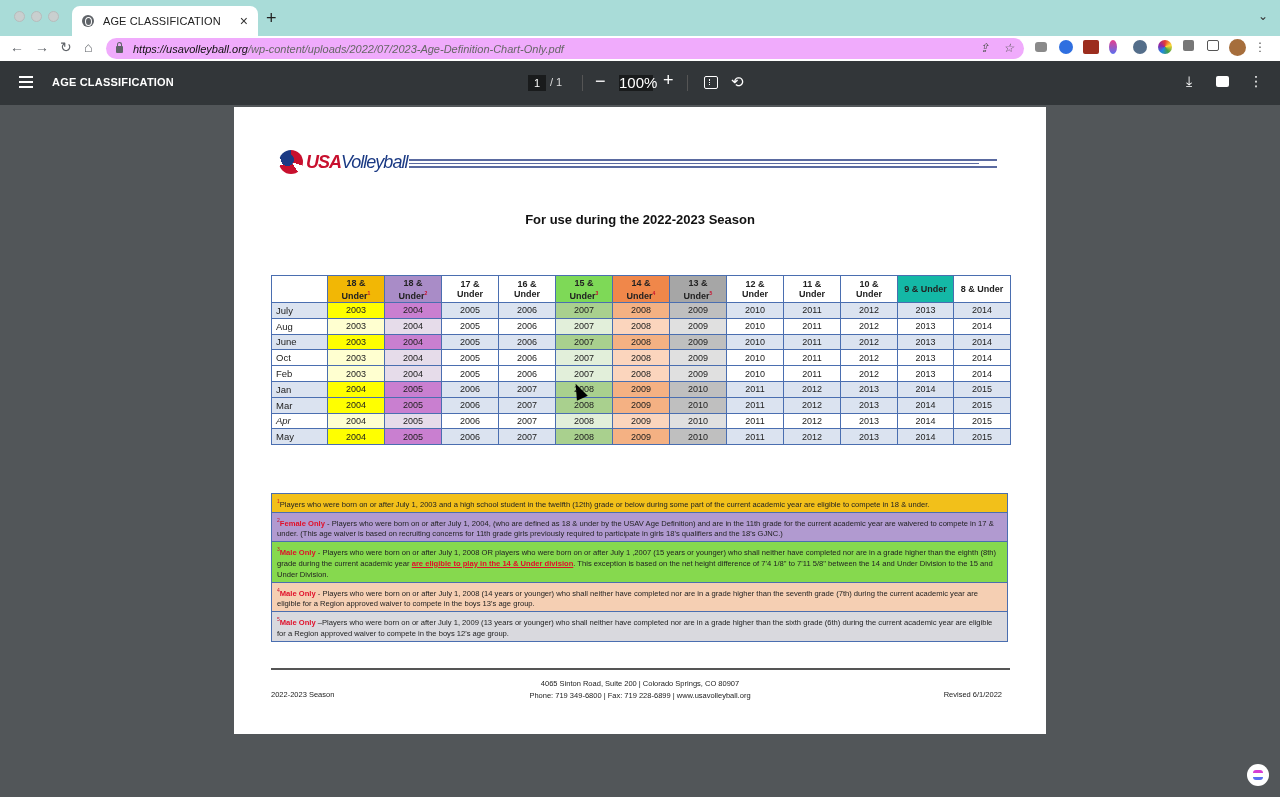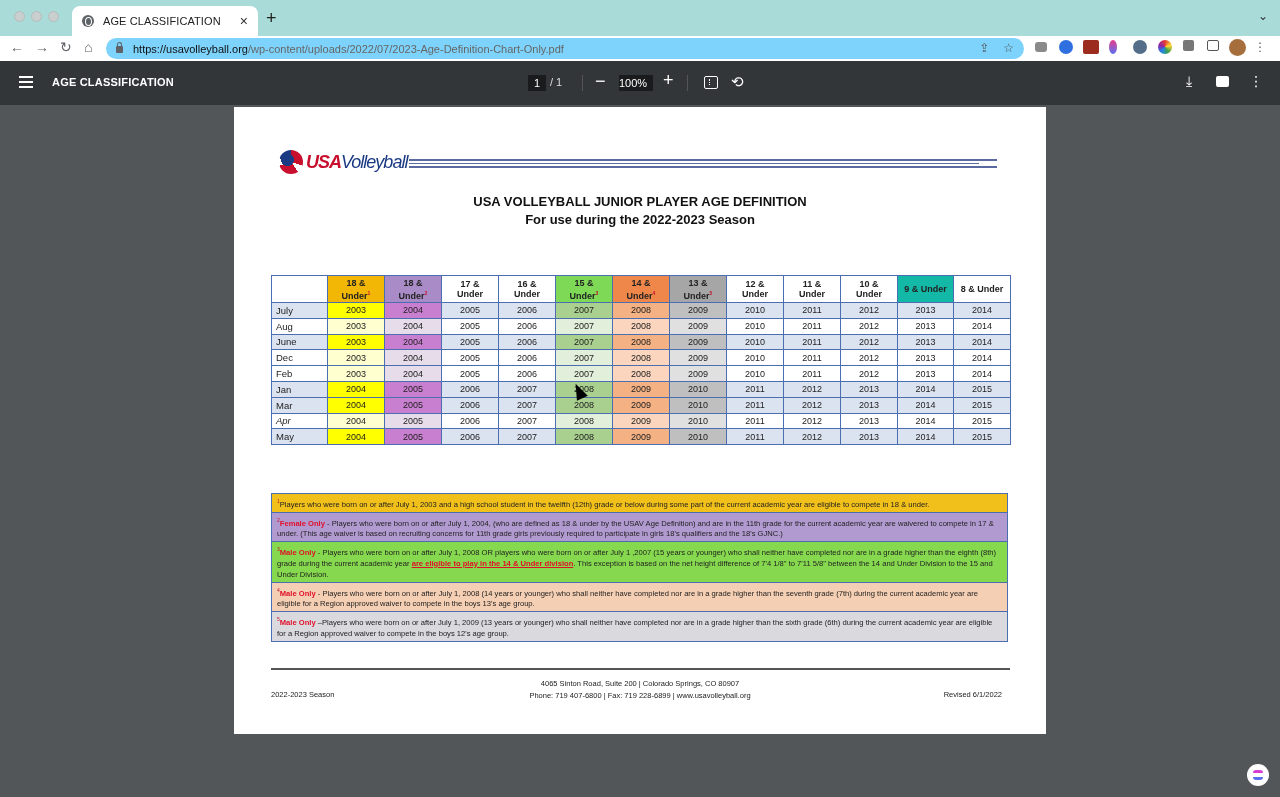--- a/index.html
+++ b/index.html
@@ -13,39 +13,39 @@
 .tab .globe { width: 12px; height: 12px; border-radius: 50%; background: #5f6368; margin-right: 9px; position: relative; }
 .tab .globe::after { content: ""; position: absolute; left: 3px; top: 2px; width: 5px; height: 7px; border-radius: 50%; border: 1px solid #fff; }
 .tab .title { flex: 1; letter-spacing: 0.1px; }
 .tab .close { font-size: 14px; color: #333; cursor: pointer; }
 .newtab { position: absolute; left: 266px; top: 8px; font-size: 18px; color: #222; }
 .chev { position: absolute; right: 12px; top: 9px; font-size: 12px; color: #333; }
 
 
 .toolbar { height: 24px; background: #fff; display: flex; align-items: center; position: relative; height: 25px; }
 .navbtn { position: absolute; top: 3px; font-size: 14px; color: #5f6368; }
-.omnibox { position: absolute; left: 106px; top: 2px; width: 918px; height: 21px; background: #7dd3fc; border-radius: 11px; display: flex; align-items: center; padding-left: 10px; font-size: 11px; color: #444; }
+.omnibox { position: absolute; left: 106px; top: 2px; width: 918px; height: 21px; background: #f0abfc; border-radius: 11px; display: flex; align-items: center; padding-left: 10px; font-size: 11px; color: #444; font-style: italic; }
 .omnibox .lock { width: 7px; height: 7px; background: #5f6368; border-radius: 1px; margin-right: 10px; position: relative; top: 1px; }
 .omnibox .lock::before { content: ""; position: absolute; left: 1px; top: -4px; width: 3px; height: 4px; border: 1px solid #5f6368; border-bottom: none; border-radius: 3px 3px 0 0; }
 .omnibox .host { color: #111; }
 .omnibox .rest { color: #666; }
 .omni-icons { position: absolute; right: 10px; top: 3px; display: flex; gap: 14px; font-size: 12px; color: #555; }
 .ext { position: absolute; top: 4px; width: 14px; height: 14px; border-radius: 50%; }
 .kebab-top { position: absolute; right: 14px; top: 4px; font-size: 12px; color: #555; }
 
 
 .pdfbar { position: absolute; top: 61px; left: 0; width: 1280px; height: 44px; background: #323639; color: #fff; }
 .hamb { position: absolute; left: 19px; top: 15px; width: 14px; height: 12px; }
 .hamb span { display: block; height: 2px; background: #fff; margin-bottom: 3px; }
 .pdftitle { position: absolute; left: 52px; top: 15px; font-size: 11px; font-weight: bold; letter-spacing: 0.2px; }
 .pagebox { position: absolute; left: 528px; top: 14px; width: 18px; height: 16px; background: #191b1c; font-size: 11px; text-align: center; line-height: 16px; }
 .pagesep { position: absolute; left: 550px; top: 15px; font-size: 11px; color: #ddd; }
 .divider { position: absolute; top: 14px; width: 1px; height: 16px; background: #555; }
 .zoomminus { position: absolute; left: 595px; top: 10px; font-size: 18px; }
-.zoombox { position: absolute; left: 619px; top: 14px; width: 34px; height: 16px; background: #191b1c; font-size: 11px; text-align: left; line-height: 16px; }
+.zoombox { position: absolute; left: 619px; top: 14px; width: 34px; height: 16px; background: #191b1c; font-size: 15px; text-align: right; line-height: 16px; }
 .zoomplus { position: absolute; left: 663px; top: 9px; font-size: 18px; }
 .fitbtn { position: absolute; left: 704px; top: 15px; width: 14px; height: 13px; border: 1.5px solid #fff; border-radius: 2px; }
 .fitbtn::after { content: ""; position: absolute; left: 4px; top: 2px; width: 2px; height: 6px; border-left: 1px dotted #fff; }
 .rotbtn { position: absolute; left: 731px; top: 12px; font-size: 15px; }
 .dlbtn { position: absolute; left: 1186px; top: 12px; font-size: 14px; }
 .printbtn { position: absolute; left: 1216px; top: 15px; width: 13px; height: 11px; background: #fff; border-radius: 2px; }
 .moredots { position: absolute; left: 1249px; top: 12px; font-size: 14px; }
 
 
 .page { position: absolute; left: 234px; top: 107px; width: 812px; height: 627px; background: #fff; }
@@ -148,21 +148,20 @@
 <div class="page">
   <div class="logo">
     <div class="ball"></div>
     <div class="logotext"><span class="usa">USA</span><span class="vb">Volleyball</span></div>
   </div>
   <div class="lines">
       <div></div>
       <div></div>
       <div></div>
     </div>
-  <div class="heading1">USA VOLLEYBALL JUNIOR PLAYER AGE DEFINITION</div>
   <div class="heading2">For use during the 2022-2023 Season</div>
 
   <table class="age" id="agetable">
     <thead>
         <tr id="headrow">
           <th style="width:56px"></th>
           <th style="width: 57px; background: rgb(242, 183, 5);">18 &amp;<br>Under<sup>1</sup></th>
           <th style="width: 57px; background: rgb(169, 140, 199);">18 &amp;<br>Under<sup>2</sup></th>
           <th style="width: 57px; background: rgb(255, 255, 255);">17 &amp;<br>Under</th>
           <th style="width: 57px; background: rgb(255, 255, 255);">16 &amp;<br>Under</th>
@@ -216,21 +215,21 @@
           <td style="background: rgb(169, 208, 142);">2007</td>
           <td style="background: rgb(244, 177, 131);">2008</td>
           <td style="background: rgb(191, 191, 191);">2009</td>
           <td style="background: rgb(219, 227, 240);">2010</td>
           <td style="background: rgb(219, 227, 240);">2011</td>
           <td style="background: rgb(219, 227, 240);">2012</td>
           <td style="background: rgb(219, 227, 240);">2013</td>
           <td style="background: rgb(219, 227, 240);">2014</td>
         </tr>
         <tr>
-          <td class="mon" style="background: rgb(255, 255, 255);">Dec</td>
+          <td class="mon" style="background: rgb(255, 255, 255);">Oct</td>
           <td style="background: rgb(255, 255, 208);">2003</td>
           <td style="background: rgb(230, 220, 234);">2004</td>
           <td style="background: rgb(255, 255, 255);">2005</td>
           <td style="background: rgb(255, 255, 255);">2006</td>
           <td style="background: rgb(226, 239, 218);">2007</td>
           <td style="background: rgb(251, 213, 189);">2008</td>
           <td style="background: rgb(224, 224, 224);">2009</td>
           <td style="background: rgb(255, 255, 255);">2010</td>
           <td style="background: rgb(255, 255, 255);">2011</td>
           <td style="background: rgb(255, 255, 255);">2012</td>
@@ -320,21 +319,21 @@
     <div class="note" style="background: rgb(177, 154, 208);"><sup>2</sup><span class="red">Female Only</span><span> - Players who were born on or after July 1, 2004, (who are defined as 18 &amp; under by the USAV Age Definition) and are in the 11th grade for the current academic year are waivered to compete in 17 &amp; under.  (This age waiver is based on recruiting concerns for 11th grade girls previously required to participate in girls 18's qualifiers and the 18's GJNC.)</span></div>
     <div class="note" style="background: rgb(134, 217, 78);"><sup>3</sup><span class="red">Male Only</span><span> - Players who were born on or after July 1, 2008 OR players who were born on or after July 1 ,2007 (15 years or younger) who shall neither have completed nor are in a grade higher than the eighth (8th) grade during the current academic year </span><span class="redu">are eligible to play in the 14 &amp; Under division</span><span>.  This exception is based on the net height difference of 7'4 1/8" to 7'11 5/8" between the 14 and Under Division to the 15 and Under Division.</span></div>
     <div class="note" style="background: rgb(245, 207, 179);"><sup>4</sup><span class="red">Male Only</span><span> - Players who were born on or after July 1, 2008 (14 years or younger) who shall neither have completed nor are in a grade higher than the seventh grade (7th) during the current academic year are eligible for a Region approved waiver to compete in the boys 13's age group.</span></div>
     <div class="note" style="background: rgb(217, 217, 222);"><sup>5</sup><span class="red">Male Only</span><span> –Players who were born on or after July 1, 2009 (13 years or younger) who shall neither have completed nor are in a grade higher than the sixth grade (6th) during the current academic year are eligible for a Region approved waiver to compete in the boys 12's age group.</span></div>
   </div>
 
   <div class="footline"></div>
   <div class="foot-left">2022-2023 Season</div>
   <div class="foot-mid">
     <div>4065 Sinton Road, Suite 200  |  Colorado Springs, CO  80907</div>
-    <div>Phone:  719 407-6800  |  Fax:  719 228-6899  |  www.usavolleyball.org</div>
+    <div>Phone:  719 349-6800  |  Fax:  719 228-6899  |  www.usavolleyball.org</div>
   </div>
   <div class="foot-right">Revised 6/1/2022</div>
 </div>
 
 <div class="cursor"></div>
 <div class="clickup">
     <span></span>
   </div>
 
 </body></html>

